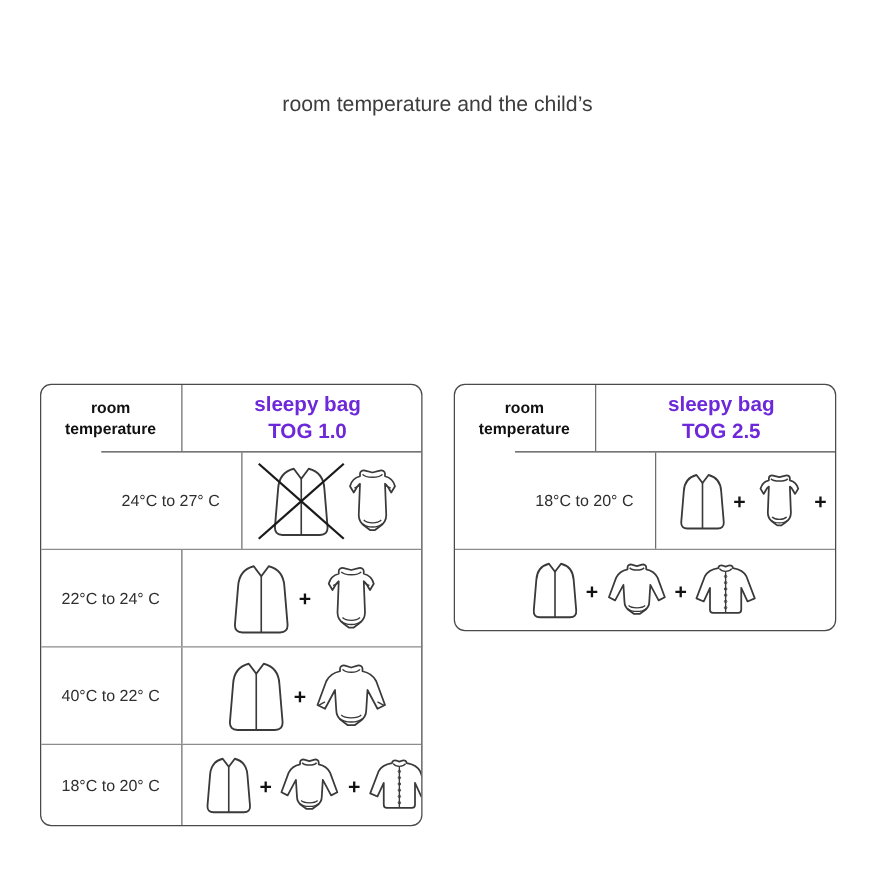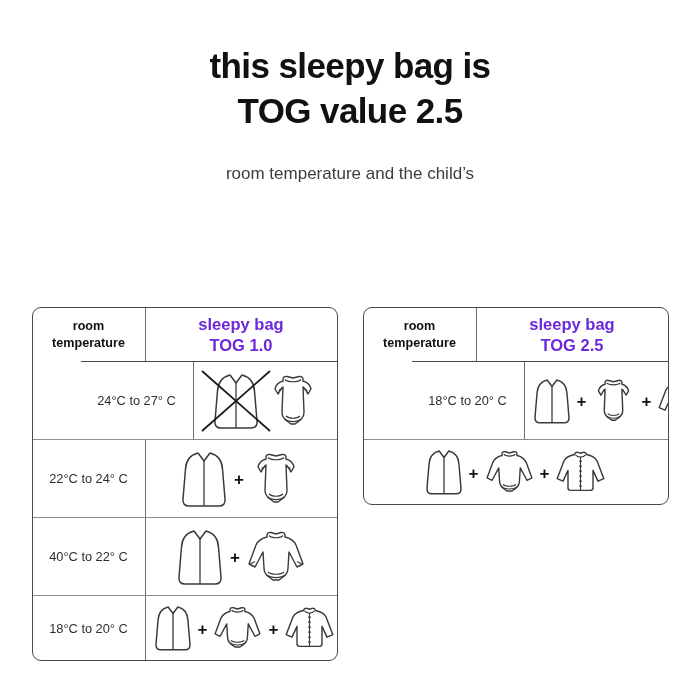--- a/index.html
+++ b/index.html
@@ -61,20 +61,21 @@
     box-sizing: border-box;
     overflow: hidden;
     background: #fff;
   }
   .tog-table.left  { width: 306px; }
   .tog-table.right { width: 306px; }
 
   .trow {
     display: flex;
     border-top: 1px solid #8c8c8c;
+    gap: 10px;
   }
   .trow:first-child { border-top: none; }
   .trow.header-row {
     border-top: none;
   }
   .trow.first-body {
     border-top: 1.6px solid #4a4a4a;
     margin-left: 48px;
   }
 
@@ -161,24 +162,20 @@
     left: 50%;
     top: 50%;
     transform: translate(-50%, -50%);
     pointer-events: none;
   }
 </style>
 </head>
 <body>
 
 <div class="page-head">
-  <h1 class="page-title">
-    <span class="l1">this sleepy bag is</span>
-    <span class="l2">TOG value 2.5</span>
-  </h1>
   <p class="page-subtitle">
     <span class="sl">room temperature and the child’s</span>
   </p>
 </div>
 
 <div class="tables-row">
 
   <div class="tog-table left">
     <div class="trow header-row">
       <div class="cell-temp">

